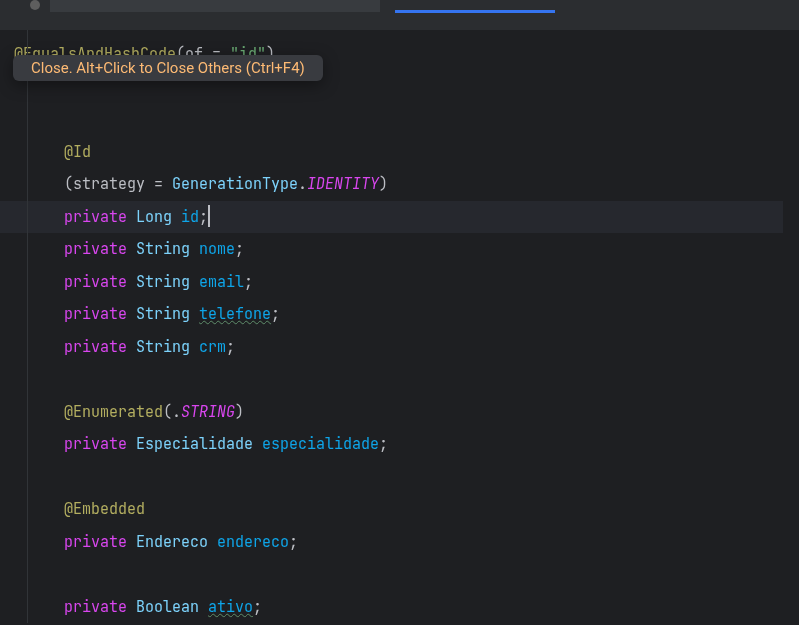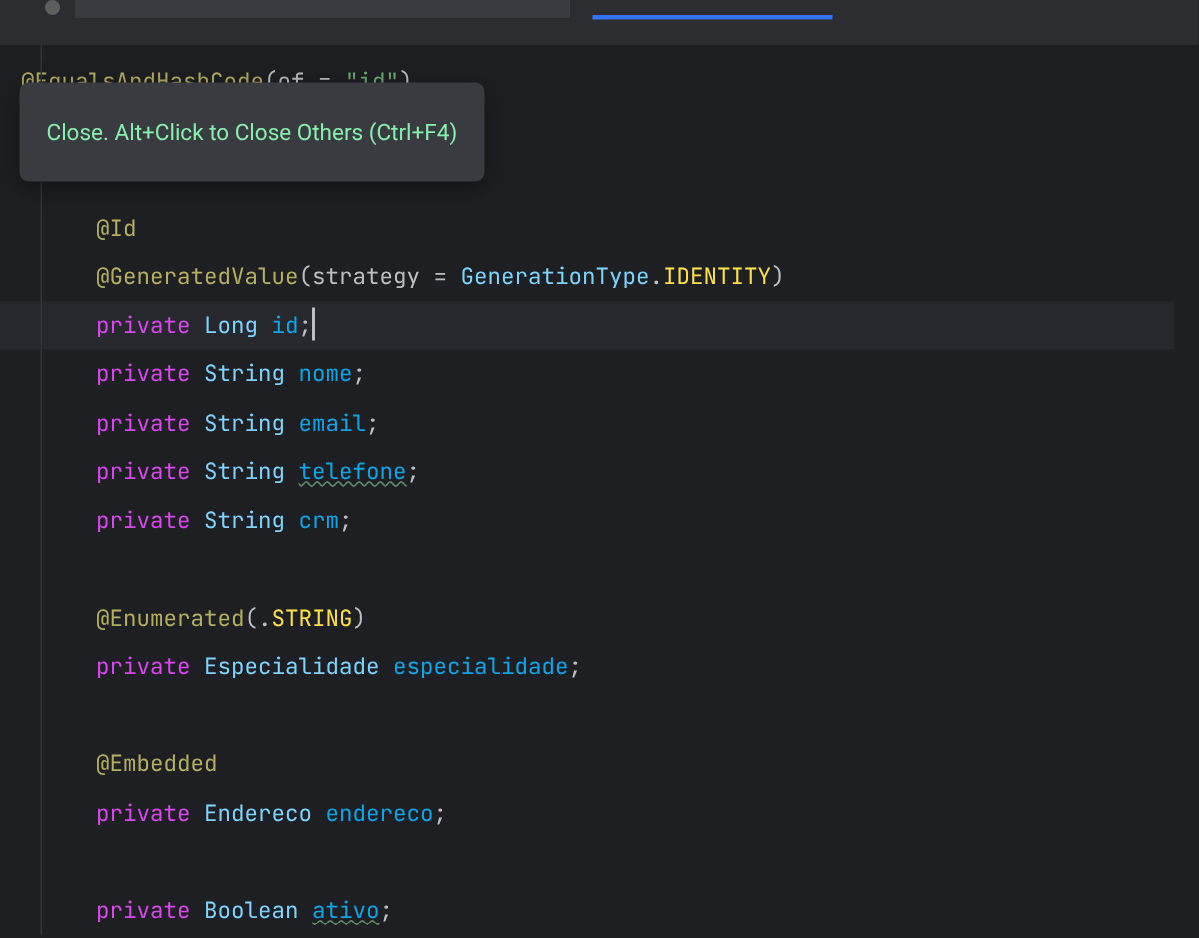--- a/index.html
+++ b/index.html
@@ -76,42 +76,42 @@
       width: 799px;
     }
     .indent-1 { padding-left: 0px; }
     .indent-2 { padding-left: 50px; }
     
     .annotation { color: #b3ae60; }
     .keyword { color: #d946ef; }
     .type { color: #7dd3fc; }
     .identifier { color: #0ea5e9; }
     .string { color: #6aab73; }
-    .static-field { color: #fde047; }
+    .static-field { color: #d946ef; font-style: italic; }
     .punct { color: #bcbec4; }
     .underline-warn {
       text-decoration: underline wavy #5e8c6a;
       text-decoration-thickness: 1px;
     }
     .cursor {
       display: inline-block;
       width: 2px;
       height: 22px;
       background: #bcbec4;
       vertical-align: middle;
       margin-bottom: 2px;
     }
     
     .tooltip {
       position: absolute;
       left: 13px;
       top: 55px;
       background: #393b40;
-      color: #86efac;
-      padding: 24px 18px;
+      color: #fdba74;
+      padding: 4px 18px;
       border-radius: 6px;
       font-family: -apple-system, 'Segoe UI', Roboto, sans-serif;
       font-size: 15px;
       box-shadow: 0 4px 16px rgba(0,0,0,0.4);
       z-index: 10;
     }
   </style>
 </head>
 <body>
 
@@ -125,21 +125,21 @@
   <div class="gutter"></div>
   <div class="code-content">
 
     <div class="code-line indent-1"><span class="annotation">@EqualsAndHashCode</span><span class="punct">(</span><span class="punct">of = </span><span class="string">"id"</span><span class="punct">)</span></div>
 
     <div class="code-line"></div>
     <div class="code-line"></div>
 
     <div class="code-line indent-2"><span class="annotation">@Id</span></div>
 
-    <div class="code-line indent-2"><span class="annotation">@GeneratedValue</span><span class="punct">(</span><span class="punct">strategy = </span><span class="type">GenerationType</span><span class="punct">.</span><span class="static-field">IDENTITY</span><span class="punct">)</span></div>
+    <div class="code-line indent-2"><span class="punct">(</span><span class="punct">strategy = </span><span class="type">GenerationType</span><span class="punct">.</span><span class="static-field">IDENTITY</span><span class="punct">)</span></div>
 
     <div class="code-line highlighted"><span class="indent-2"></span><span class="keyword">private</span><span> </span><span class="type">Long</span><span> </span><span class="identifier">id</span><span class="punct">;</span><span class="cursor"></span></div>
 
     <div class="code-line indent-2"><span class="keyword">private</span><span> </span><span class="type">String</span><span> </span><span class="identifier">nome</span><span class="punct">;</span></div>
 
     <div class="code-line indent-2"><span class="keyword">private</span><span> </span><span class="type">String</span><span> </span><span class="identifier">email</span><span class="punct">;</span></div>
 
     <div class="code-line indent-2"><span class="keyword">private</span><span> </span><span class="type">String</span><span> </span><span class="identifier underline-warn">telefone</span><span class="punct">;</span></div>
 
     <div class="code-line indent-2"><span class="keyword">private</span><span> </span><span class="type">String</span><span> </span><span class="identifier">crm</span><span class="punct">;</span></div>

